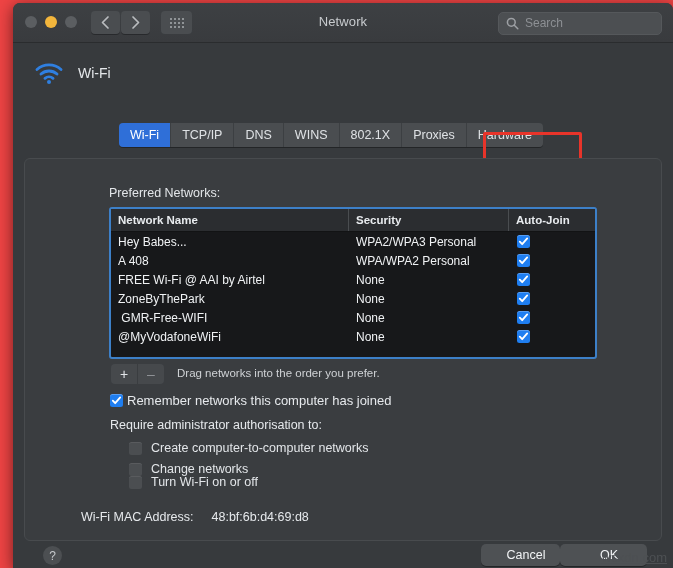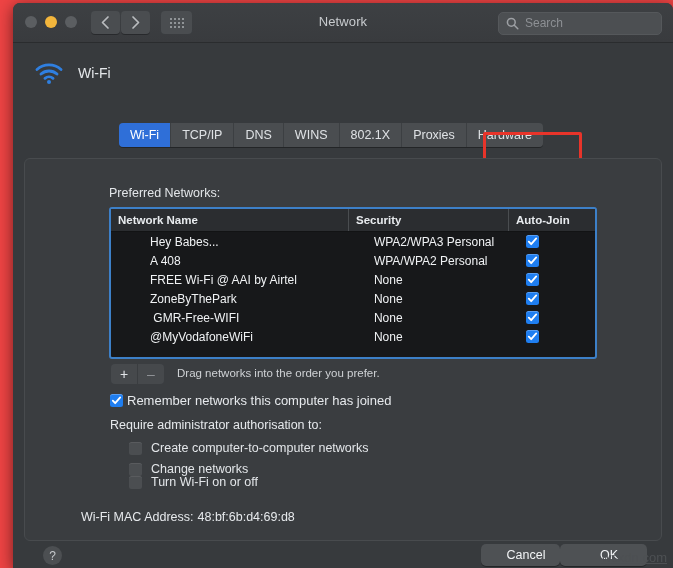--- a/index.html
+++ b/index.html
@@ -230,21 +230,20 @@
     border-right: 1px solid #4a4d50;
   }
   #thead .th.c0 { width: 238px; }
   #thead .th.c1 { width: 160px; }
   #thead .th.c2 { width: 82px; border-right: none; }
 
   .trow {
     display: flex;
     height: 19px;
     align-items: center;
-    margin-left: 32px;
   }
   .trow .cell {
     font-size: 12px;
     color: #f0f2f4;
     padding-left: 7px;
     box-sizing: border-box;
     white-space: pre;
     overflow: hidden;
   }
   .trow .cell.c0 { width: 238px; }
@@ -337,21 +336,21 @@
   .authrow.r1 { top: 303px; }
   .authrow.r2 { top: 316px; }
 
   #macrow {
     position: absolute;
     left: 56px;
     top: 351px;
     font-size: 12.5px;
     color: #e6e9ec;
   }
-  #macrow .val { margin-left: 4px; }
+  #macrow .val { margin-left: 18px; }
 
   
   #footer {
     position: absolute;
     left: 0; right: 0;
     top: 496px;
     height: 30px;
   }
   #helpbtn {
     position: absolute;

